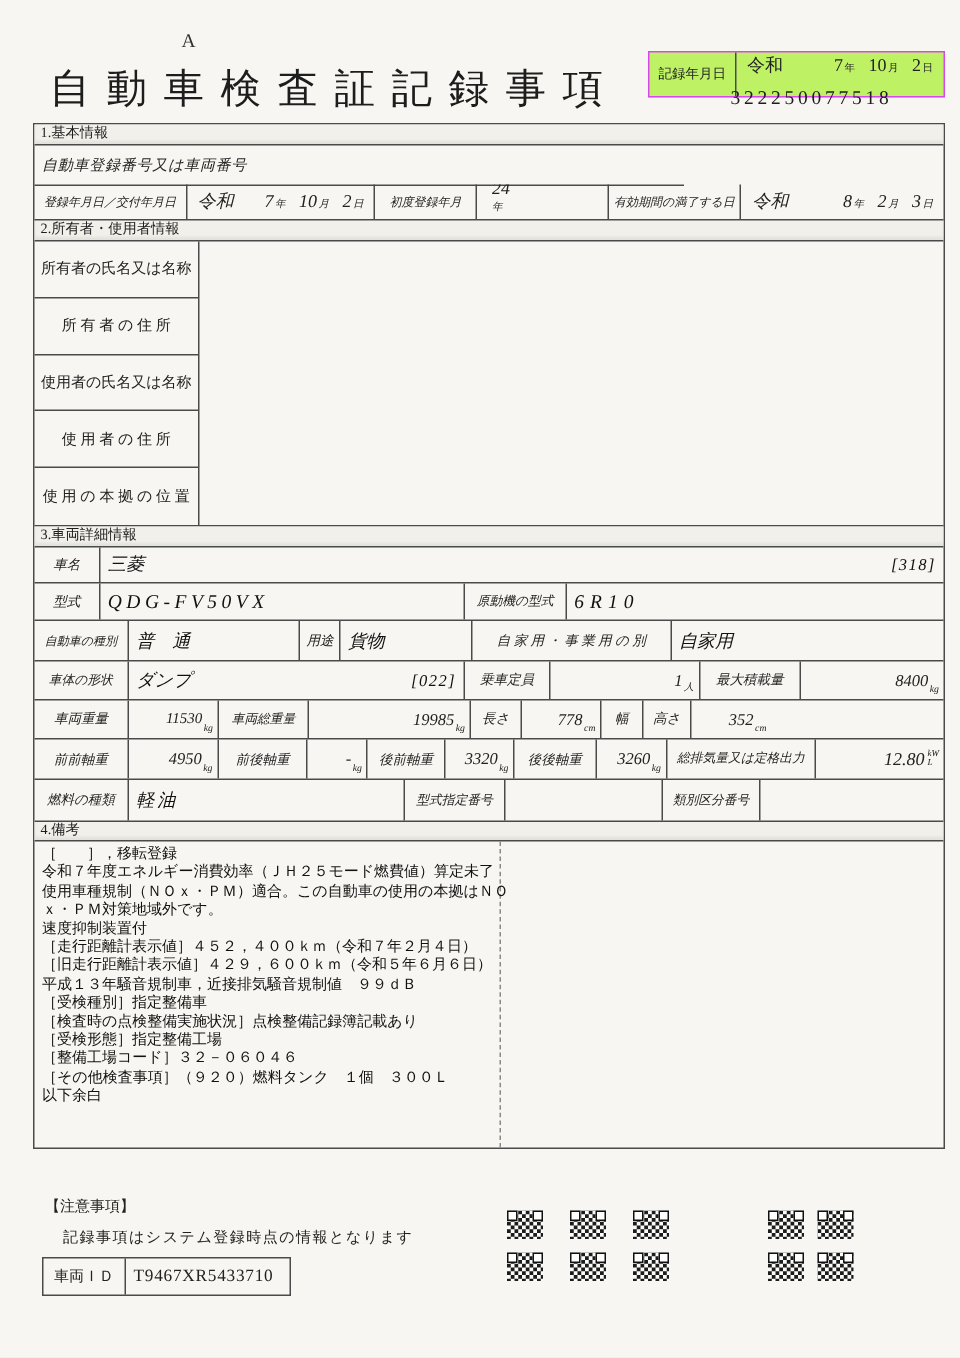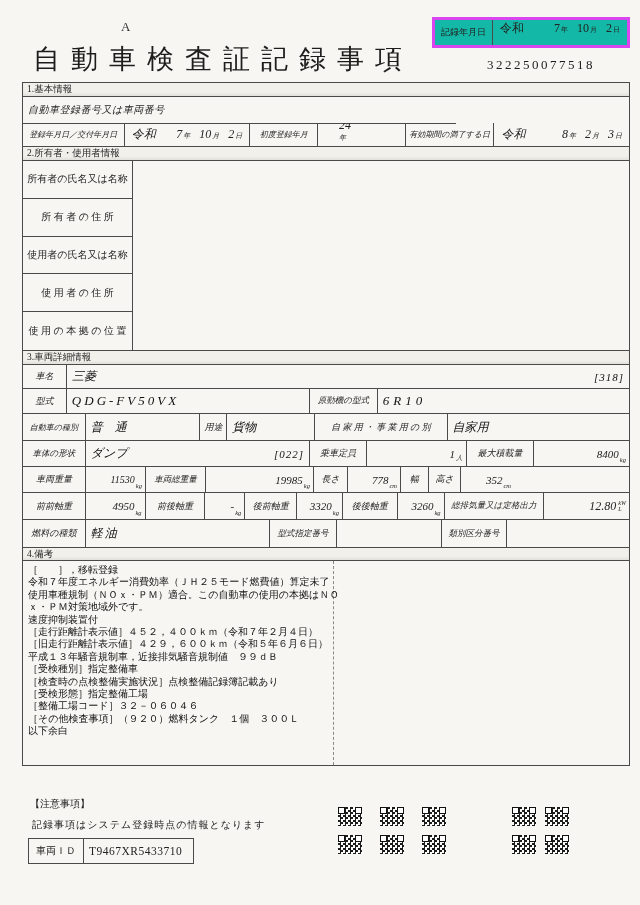--- a/index.html
+++ b/index.html
@@ -5,21 +5,21 @@
   * { box-sizing: border-box; margin: 0; padding: 0; }
   html,body { background:#e9e9e5; }
   .page {
     position: relative; width: 640px; height: 905px;
     background: #f7f6f2; color: #222;
     font-family: "Liberation Serif", "DejaVu Serif", serif;
     overflow: hidden; margin: 0 auto;
   }
   .corner-a { position:absolute; left:121px; top:19px; font-size:13px; color:#333; }
   .doc-title { position:absolute; left:33px; top:41px; font-size:27px; letter-spacing:11px; white-space:nowrap; color:#1d1d1d; }
-  .record-date-box { position:absolute; left:432px; top:17px; width:198px; height:31px; border:3px solid #d946ef; display:flex; background:#14b8a6; }
+  .record-date-box { position:absolute; left:432px; top:34px; width:198px; height:31px; border:1px solid #d946ef; display:flex; background:#bef264; }
   .rd-label { width:58px; border-right:1px solid #4a4a4a; font-size:9px; display:flex; align-items:center; justify-content:center; }
   .rd-value { flex:1; }
   .doc-number { position:absolute; left:487px; top:57px; font-size:13px; letter-spacing:2.5px; color:#1d1d1d; }
 
   .tbl { position:absolute; left:22px; top:82px; width:608px; border:1px solid #4a4a4a; background:#f7f6f2; }
   .sec { height:14px; border-bottom:1px solid #4a4a4a; font-size:9.5px; line-height:13px; padding-left:4px;
          background:#f1f0eb; box-shadow: inset 0 -2px 2px rgba(60,60,55,.08); color:#1d1d1d; }
   .row { display:flex; border-bottom:1px solid #4a4a4a; position:relative;font-style:italic; }
   .row.noline { border-bottom:none; }
   .cell { border-right:1px solid #4a4a4a; display:flex; align-items:center; overflow:hidden; }
@@ -45,21 +45,21 @@
   .owner-labels .ocell { height:38px; border-bottom:1px solid #4a4a4a; display:flex; align-items:center; justify-content:center; font-size:10px; text-align:center; padding:0 2px; }
   .owner-labels .ocell:last-child { border-bottom:none; }
   .owner-value-area { flex:1; }
 
   .remarks { display:flex; height:204px; }
   .rem-left { width:311px; border-right:1px dashed #8a8a85; padding:3px 2px 0 5px; }
   .rem-left div { font-size:10px; line-height:12.4px; white-space:nowrap; color:#111; }
   .rem-right { flex:1; }
 
   .notice-title { position:absolute; left:30px; top:797px; font-size:10px; }
-  .notice-text { position:absolute; left:32px; top:818px; font-size:10px; letter-spacing:1px; }
+  .notice-text { position:absolute; left:42px; top:818px; font-size:10px; letter-spacing:1px; }
   .vid-box { position:absolute; left:28px; top:838px; width:166px; height:26px; border:1px solid #4a4a4a; display:flex; }
   .vid-label { width:55px; border-right:1px solid #4a4a4a; display:flex; align-items:center; justify-content:center; font-size:10px; }
   .vid-value { flex:1; display:flex; align-items:center; padding-left:5px; font-size:11.5px; letter-spacing:0.5px; }
 
   .qr-group { position:absolute; display:flex; }
   .g1r1 { left:338px; top:807px; gap:18px; }
   .g2r1 { left:512px; top:807px; gap:9px; }
   .g1r2 { left:338px; top:835px; gap:18px; }
   .g2r2 { left:512px; top:835px; gap:9px; }
   .qr { width:24px; height:19px; position:relative;
@@ -113,21 +113,21 @@
           <span class="n">10</span>
             <span class="u">月</span>
           <span class="n">2</span>
             <span class="u">日</span>
         </div>
       </div>
       <div class="cell lab fs8" style="width:68px;">初度登録年月</div>
       <div class="cell" style="width:88px;">
         <div class="date" style="padding:0 5px;flex-direction:column;">
           <span class="era">平成</span>
-          <span class="n" style="margin-left:16px;">24</span>
+          <span class="n" style="margin-left:5px;">24</span>
             <span class="u">年</span>
           <span class="n" style="margin-left:5px;">6</span>
             <span class="u">月</span>
         </div>
       </div>
       <div class="cell lab fs8" style="width:89px;">有効期間の満了する日</div>
       <div class="cell last" style="width:135px;">
         <div class="date">
           <span class="era">令和</span>
           <span class="n">8</span>

